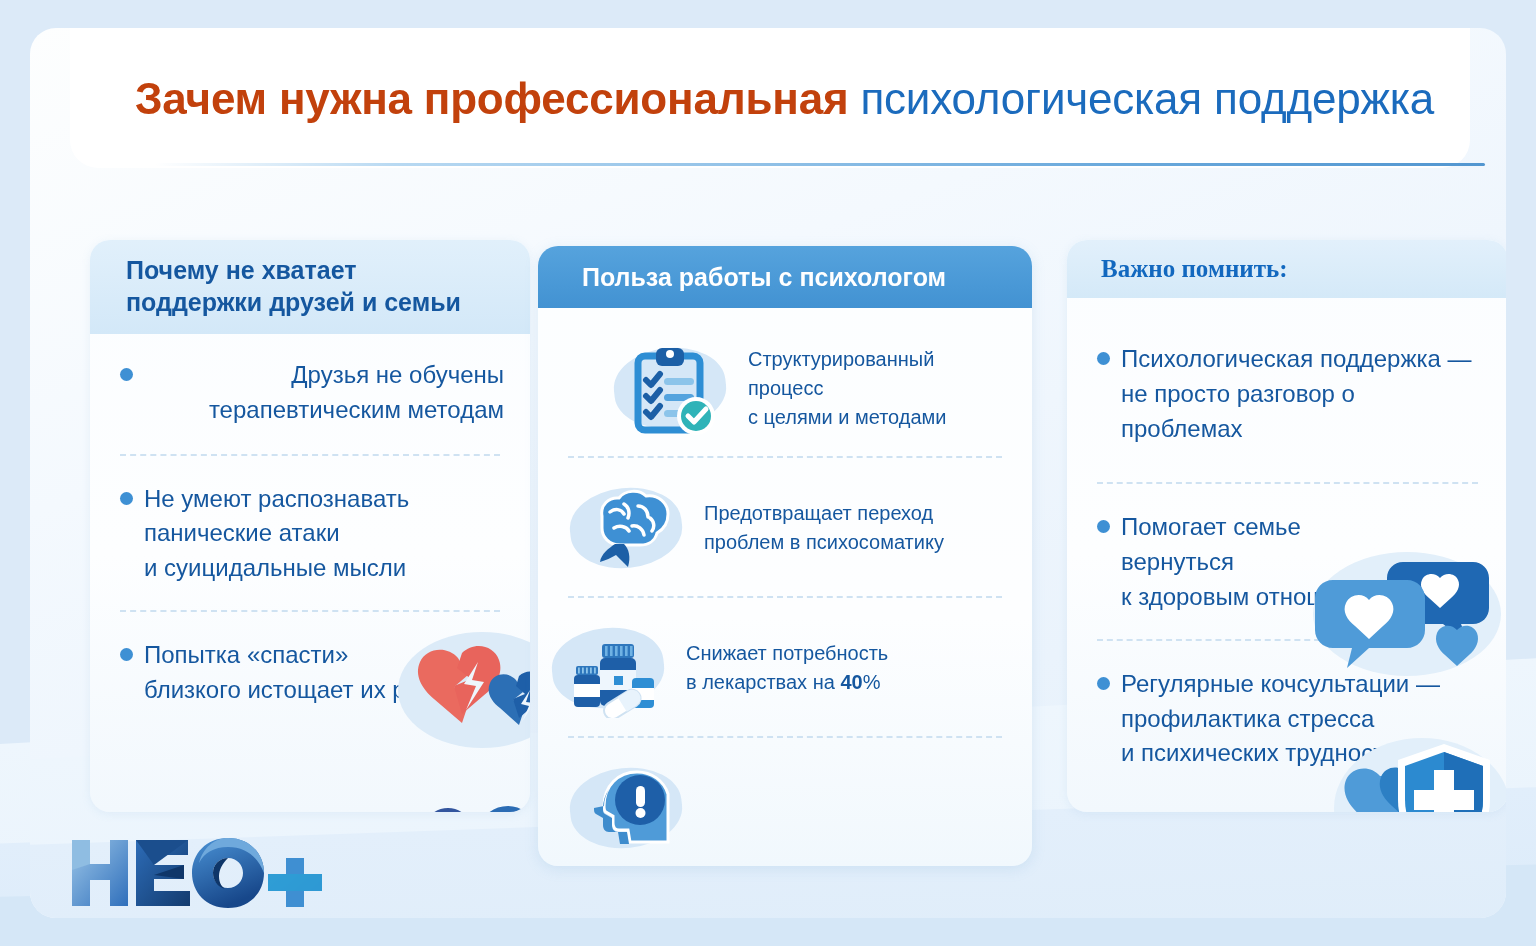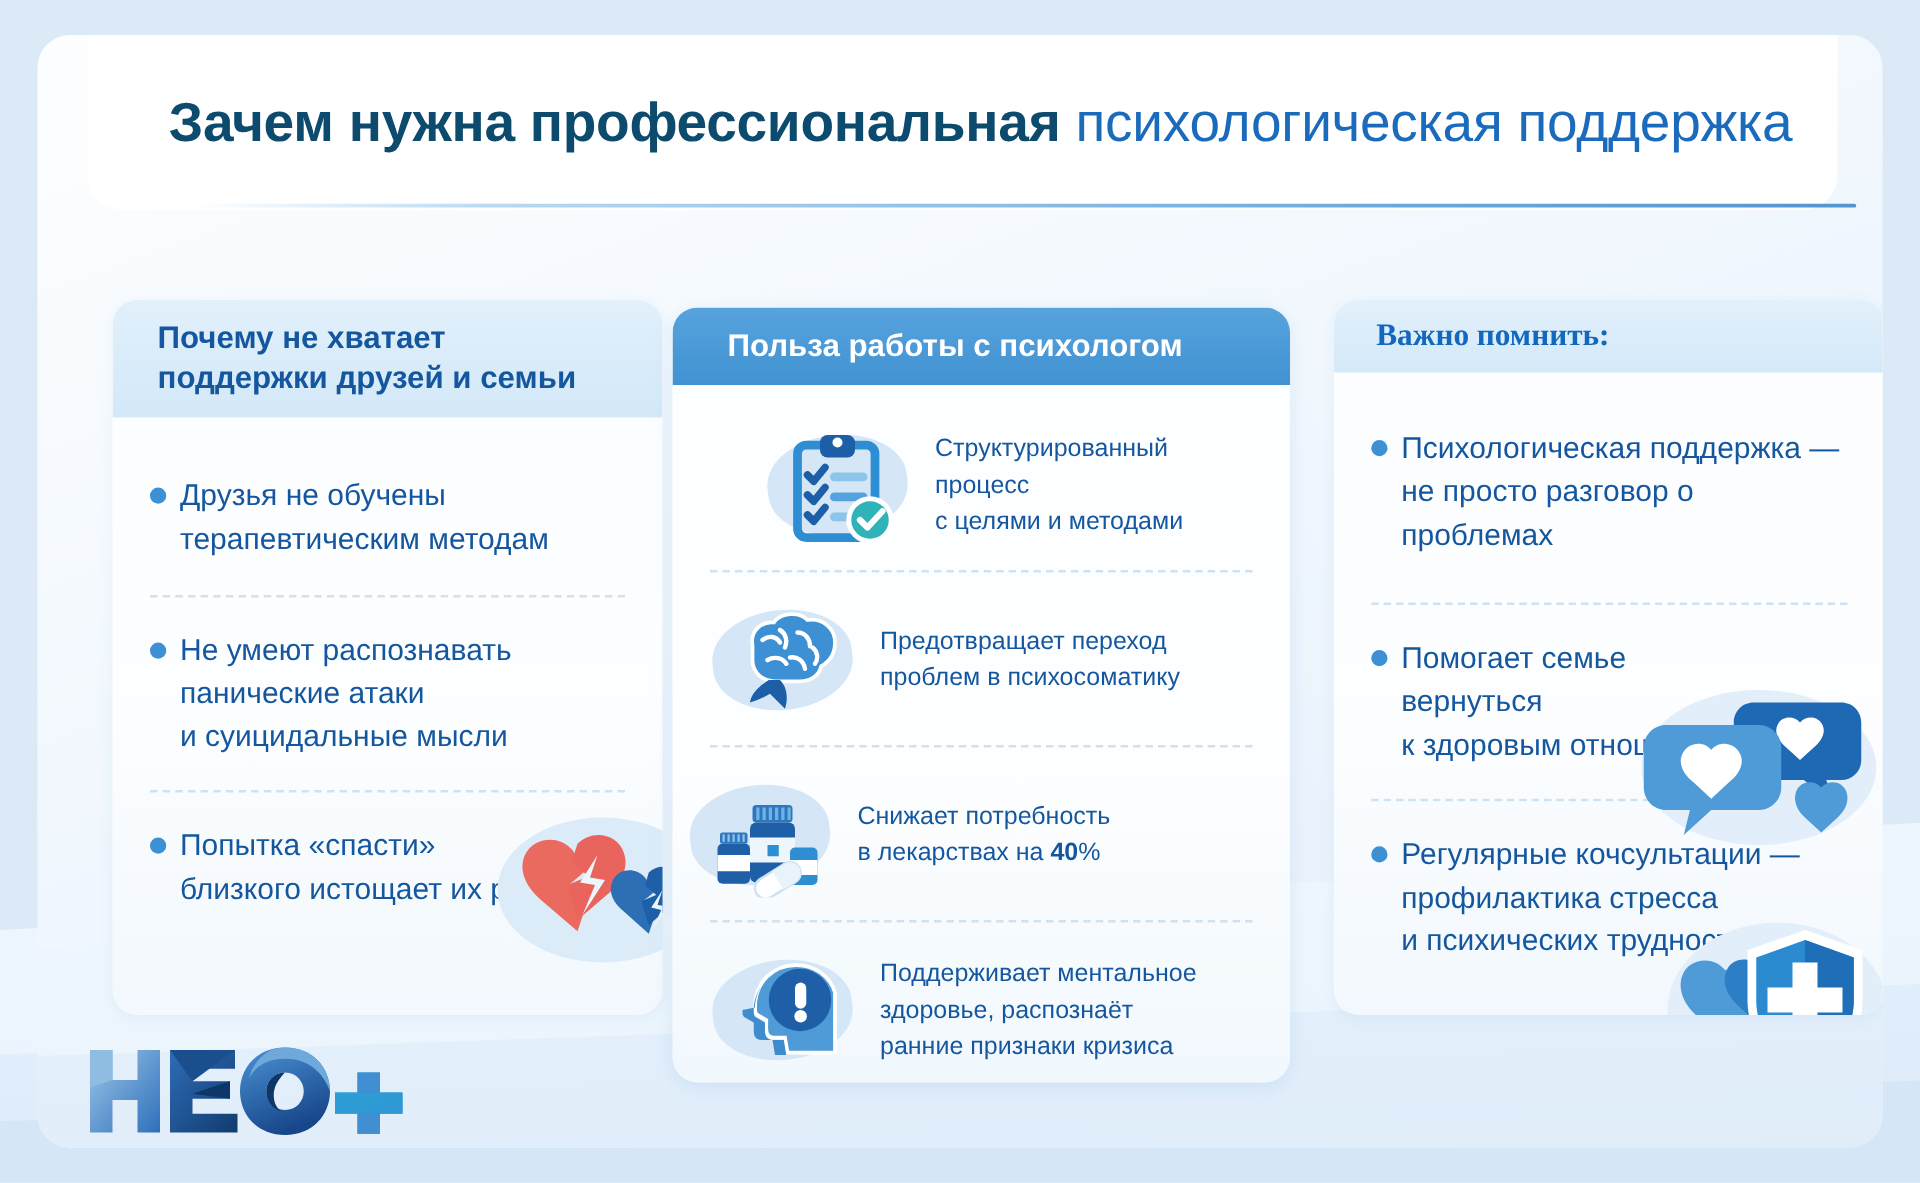--- a/index.html
+++ b/index.html
@@ -51,21 +51,21 @@
   #title-band{
     position:absolute; left:40px; top:0; width:1400px; height:140px;
     background:#ffffff;
     border-bottom-left-radius:28px; border-bottom-right-radius:28px;
   }
   #page-title{
     position:absolute; left:65px; top:48px;
     font-size:44px; line-height:1.05; white-space:nowrap;
     color:#15579f; letter-spacing:-0.2px;
   }
-  #page-title .t-bold{ font-weight:bold; color:#0c4a6e; }
+  #page-title .t-bold{ font-weight:bold; color:#c2410c; }
   #page-title .t-light{ font-weight:normal; color:#1b6bbd; }
   #title-rule{
     position:absolute; left:85px; top:135px; width:1330px; height:3px;
     background:linear-gradient(90deg,rgba(160,205,240,0) 0%,#b8d9f2 18%,#6aa9dc 72%,#5296d0 100%);
     border-radius:2px;
   }
 
   
   .card{ position:absolute; border-radius:20px; overflow:hidden; }
 
@@ -175,21 +175,21 @@
 
     <div id="card-left" class="card">
       <div class="card-head">
         <h2>
           <span>Почему не хватает</span><br>
           <span>поддержки друзей и семьи</span>
         </h2>
       </div>
       <div class="card-body">
 
-        <div class="bullet-item" style="margin-top:46px;">
+        <div class="bullet-item" style="margin-top:24px;text-align:right;">
           <span class="dot"></span>
           <span class="pre" style="white-space: pre-line;">Друзья не обучены
 терапевтическим методам</span>
         </div>
 
         <div class="dashed" style="margin-top:26px;"></div>
 
         <div class="bullet-item" style="margin-top:26px;">
           <span class="dot"></span>
           <span class="pre" style="white-space: pre-line;">Не умеют распознавать
@@ -329,25 +329,20 @@
           <div class="ico">
             <div class="blob"></div>
             <svg width="96" height="96" viewBox="0 0 96 96">
               <path d="M24 44c0-20 14-34 33-34 15 0 27 9 31 22v48H50l-2-12h-9c-4 0-6-3-6-7v-7l-7-4c-2-1-2-3-2-6z" fill="#4f9bd8" stroke="#ffffff" stroke-width="3"></path>
               <path d="M24 44c0-6 2-12 5-17-4 6-6 12-6 19 0 3 0 5 2 6l7 4v7c0 4 2 7 6 7h9l2 12h-9l-2-12h-9c-4 0-6-3-6-7v-7l-7-4c-2-1-2-3-2-6z" fill="#3e8ccd"></path>
               <circle cx="60" cy="38" r="25" fill="#1e5fa8"></circle>
               <rect x="56" y="24" width="9" height="21" rx="4.5" fill="#ffffff"></rect>
               <circle cx="60.5" cy="51" r="5" fill="#ffffff"></circle>
             </svg>
           </div>
-          <div class="btxt">
-            <span>Поддерживает ментальное</span><br>
-            <span>здоровье, распознаёт</span><br>
-            <span>ранние признаки кризиса</span>
-          </div>
         </div>
 
       </div>
     </div>
 
     <div id="card-right" class="card">
       <div class="card-head">
         <h2>Важно помнить:</h2>
       </div>
       <div class="card-body">

